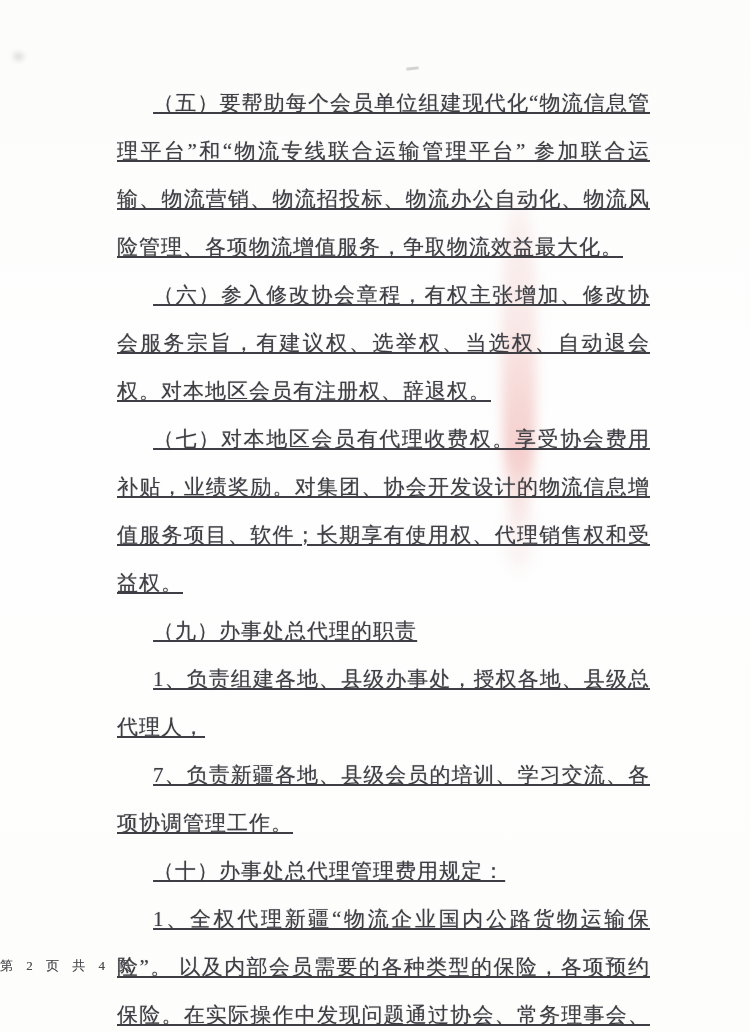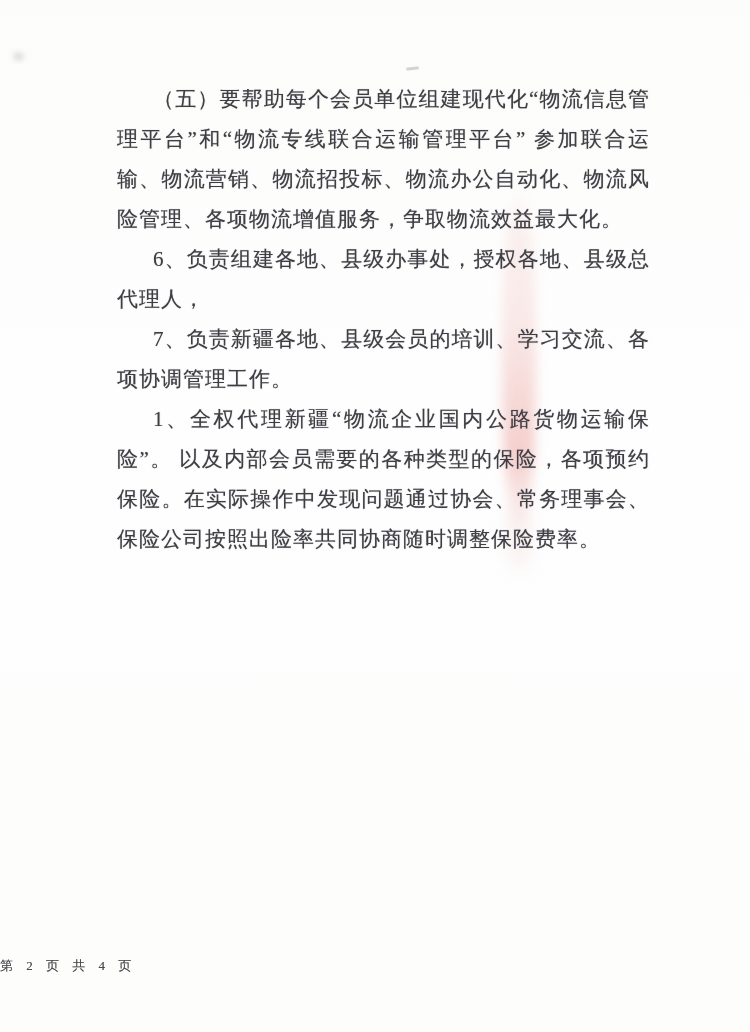--- a/index.html
+++ b/index.html
@@ -73,26 +73,27 @@
   }
   .content {
     position: absolute;
     left: 117px;
     top: 79px;
     width: 533px;
   }
   .para {
     margin: 0;
     font-size: 21px;
-    line-height: 40px;
+    line-height: 48px;
     color: #3e3e44;
     text-align: justify;
     text-indent: 1.72em;
     letter-spacing: 1px;
     text-shadow: 0 0 1px rgba(72, 72, 78, 0.55);
+    text-decoration: underline;
   }
   .footer {
     position: absolute;
     left: 0;
     right: 16px;
     top: 957px;
     text-align: left;
     font-size: 13px;
     letter-spacing: 5px;
     color: #4a4a4e;
@@ -104,19 +105,23 @@
 
 <div class="sheet">
   <div class="stain-streak"></div>
   <div class="stain-tail"></div>
   <div class="mark-top"></div>
   <div class="mark-left"></div>
 
   <div class="content">
 
   <p class="para">（五）要帮助每个会员单位组建现代化“物流信息管理平台”和“物流专线联合运输管理平台” 参加联合运输、物流营销、物流招投标、物流办公自动化、物流风险管理、各项物流增值服务，争取物流效益最大化。</p>
-      <p class="para">6、负责组建各地、县级办事处，授权各地、县级总代理人，</p>
+      <p class="para">（六）参入修改协会章程，有权主张增加、修改协会服务宗旨，有建议权、选举权、当选权、自动退会权。对本地区会员有注册权、辞退权。</p>
+      <p class="para">（七）对本地区会员有代理收费权。享受协会费用补贴，业绩奖励。对集团、协会开发设计的物流信息增值服务项目、软件；长期享有使用权、代理销售权和受益权。</p>
+      <p class="para">（九）办事处总代理的职责</p>
+      <p class="para">1、负责组建各地、县级办事处，授权各地、县级总代理人，</p>
       <p class="para">7、负责新疆各地、县级会员的培训、学习交流、各项协调管理工作。</p>
+      <p class="para">（十）办事处总代理管理费用规定：</p>
       <p class="para">1、全权代理新疆“物流企业国内公路货物运输保险”。 以及内部会员需要的各种类型的保险，各项预约保险。在实际操作中发现问题通过协会、常务理事会、保险公司按照出险率共同协商随时调整保险费率。</p>
     </div>
 
   <div class="footer">第 2 页 共 4 页</div>
 </div>
 
 </body></html>

